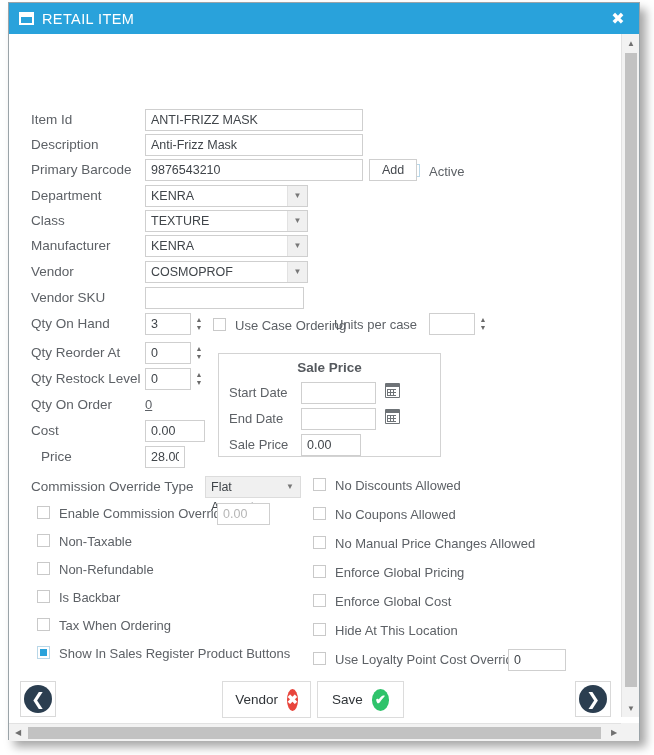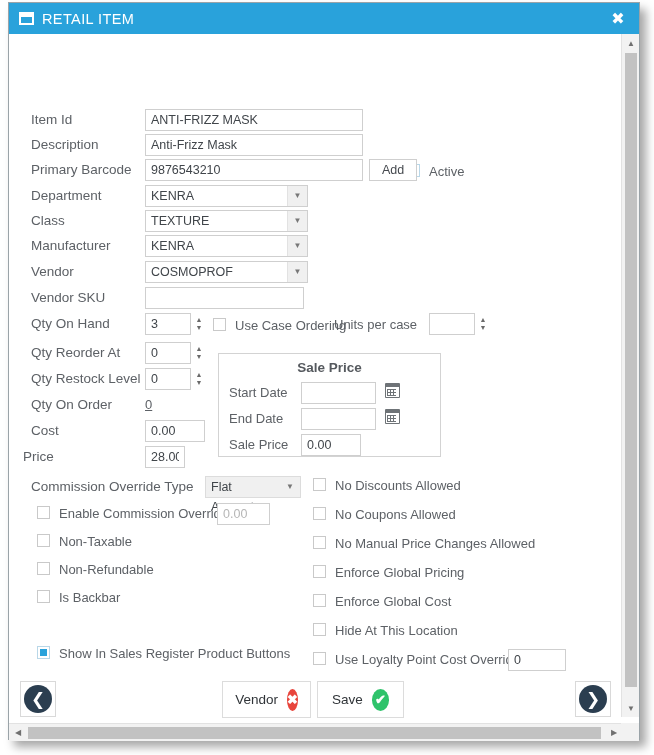--- a/index.html
+++ b/index.html
@@ -428,21 +428,21 @@
           <i>▲</i>
           <i>▼</i>
         </div>
 
       <div class="lbl" style="left:22px; top:309px;">Qty On Order</div>
       <div class="link0" style="left:136px; top:309px;">0</div>
 
       <div class="lbl" style="left:22px; top:335px;">Cost</div>
       <input class="txt" style="left: 136px; top: 332px; width: 60px;" value="0.00">
 
-      <div class="lbl" style="left:14px; top:361px;">Price</div>
+      <div class="lbl" style="left:32px; top:361px;">Price</div>
       <input class="txt" style="left: 136px; top: 358px; width: 40px;" value="28.00">
 
       <div class="salebox">
         <div class="sp-title">Sale Price</div>
         <div class="sp-lbl" style="left:10px; top:31px;">Start Date</div>
         <input class="txt" style="left: 82px; top: 28px; width: 75px;" value="">
         <span class="cal-icon" style="left:166px; top:29px;"></span>
         <div class="sp-lbl" style="left:10px; top:57px;">End Date</div>
         <input class="txt" style="left: 82px; top: 54px; width: 75px;" value="">
         <span class="cal-icon" style="left:166px; top:55px;"></span>
@@ -467,20 +467,24 @@
         <span class="cbtext">Non-Taxable</span>
       </div>
       <div class="cbrow" style="left:28px; top:474px;">
         <span class="cb"></span>
         <span class="cbtext">Non-Refundable</span>
       </div>
       <div class="cbrow" style="left:28px; top:502px;">
         <span class="cb"></span>
         <span class="cbtext">Is Backbar</span>
       </div>
+      <div class="cbrow" style="left:28px; top:530px;">
+        <span class="cb"></span>
+        <span class="cbtext">Tax When Ordering</span>
+      </div>
       <div class="cbrow" style="left:28px; top:558px;">
         <span class="cb checked"></span>
         <span class="cbtext">Show In Sales Register Product Buttons</span>
       </div>
 
       <div class="cbrow" style="left:304px; top:390px;">
         <span class="cb"></span>
         <span class="cbtext">No Discounts Allowed</span>
       </div>
       <div class="cbrow" style="left:304px; top:419px;">

